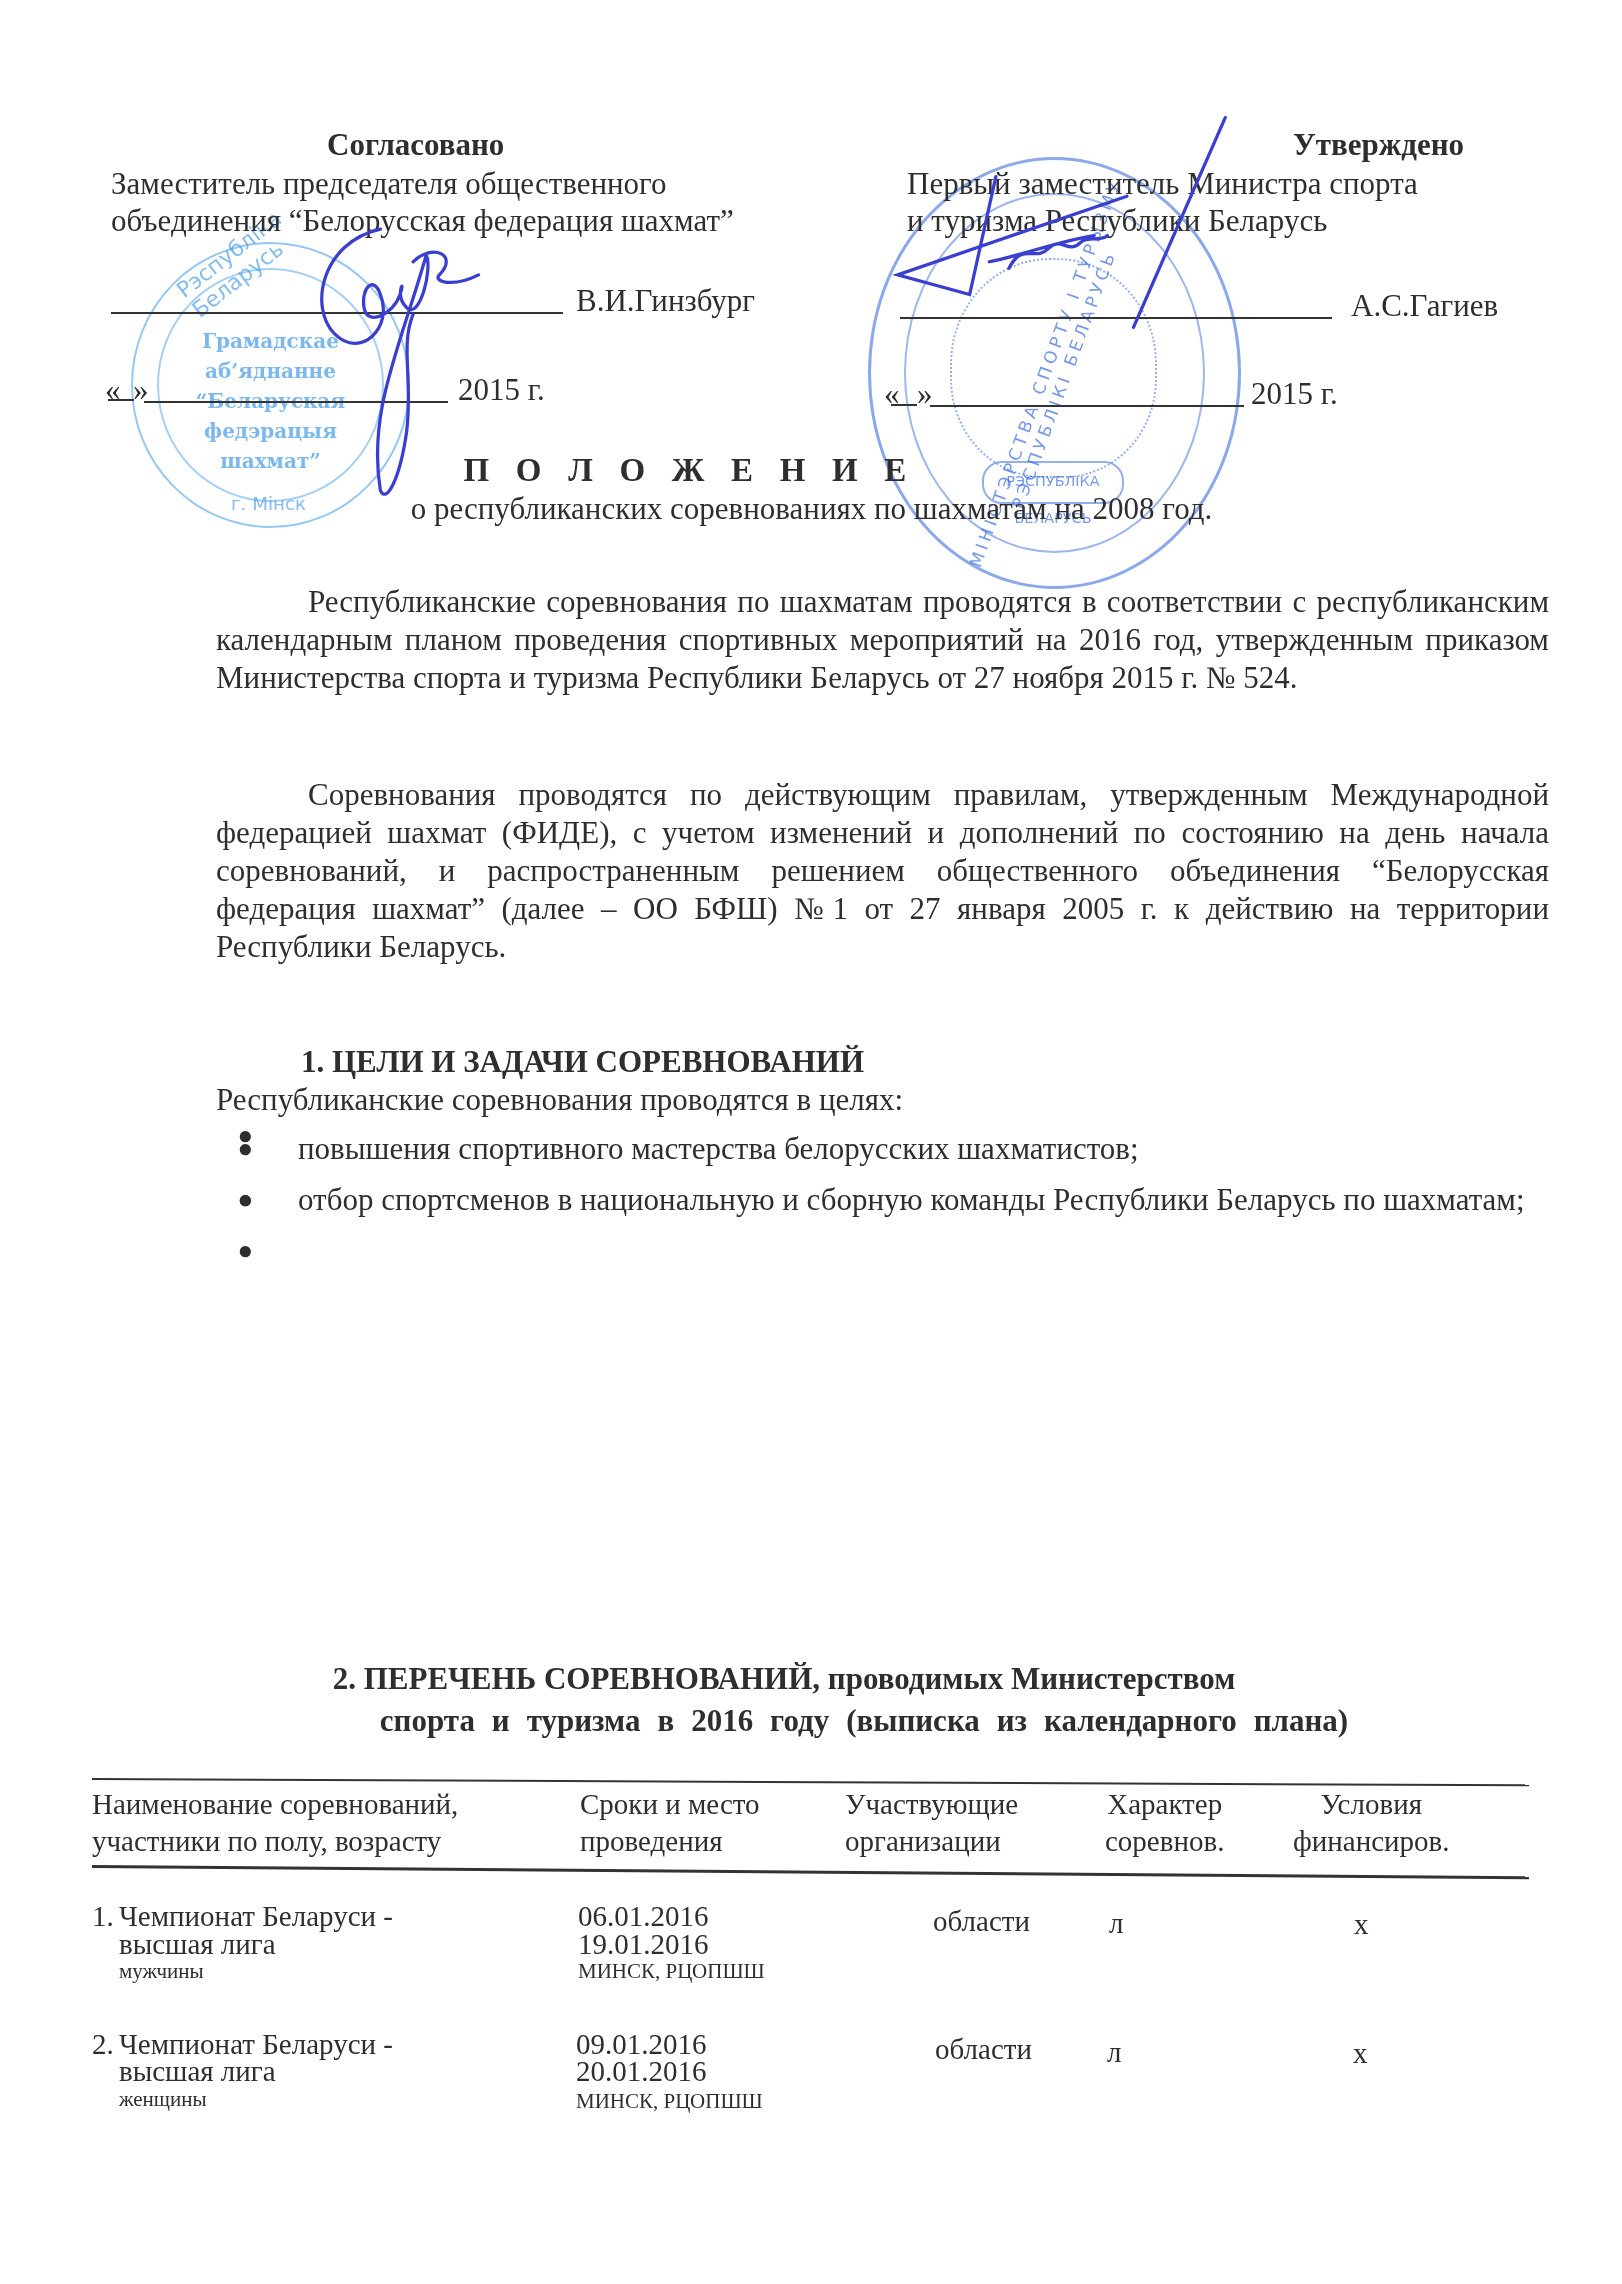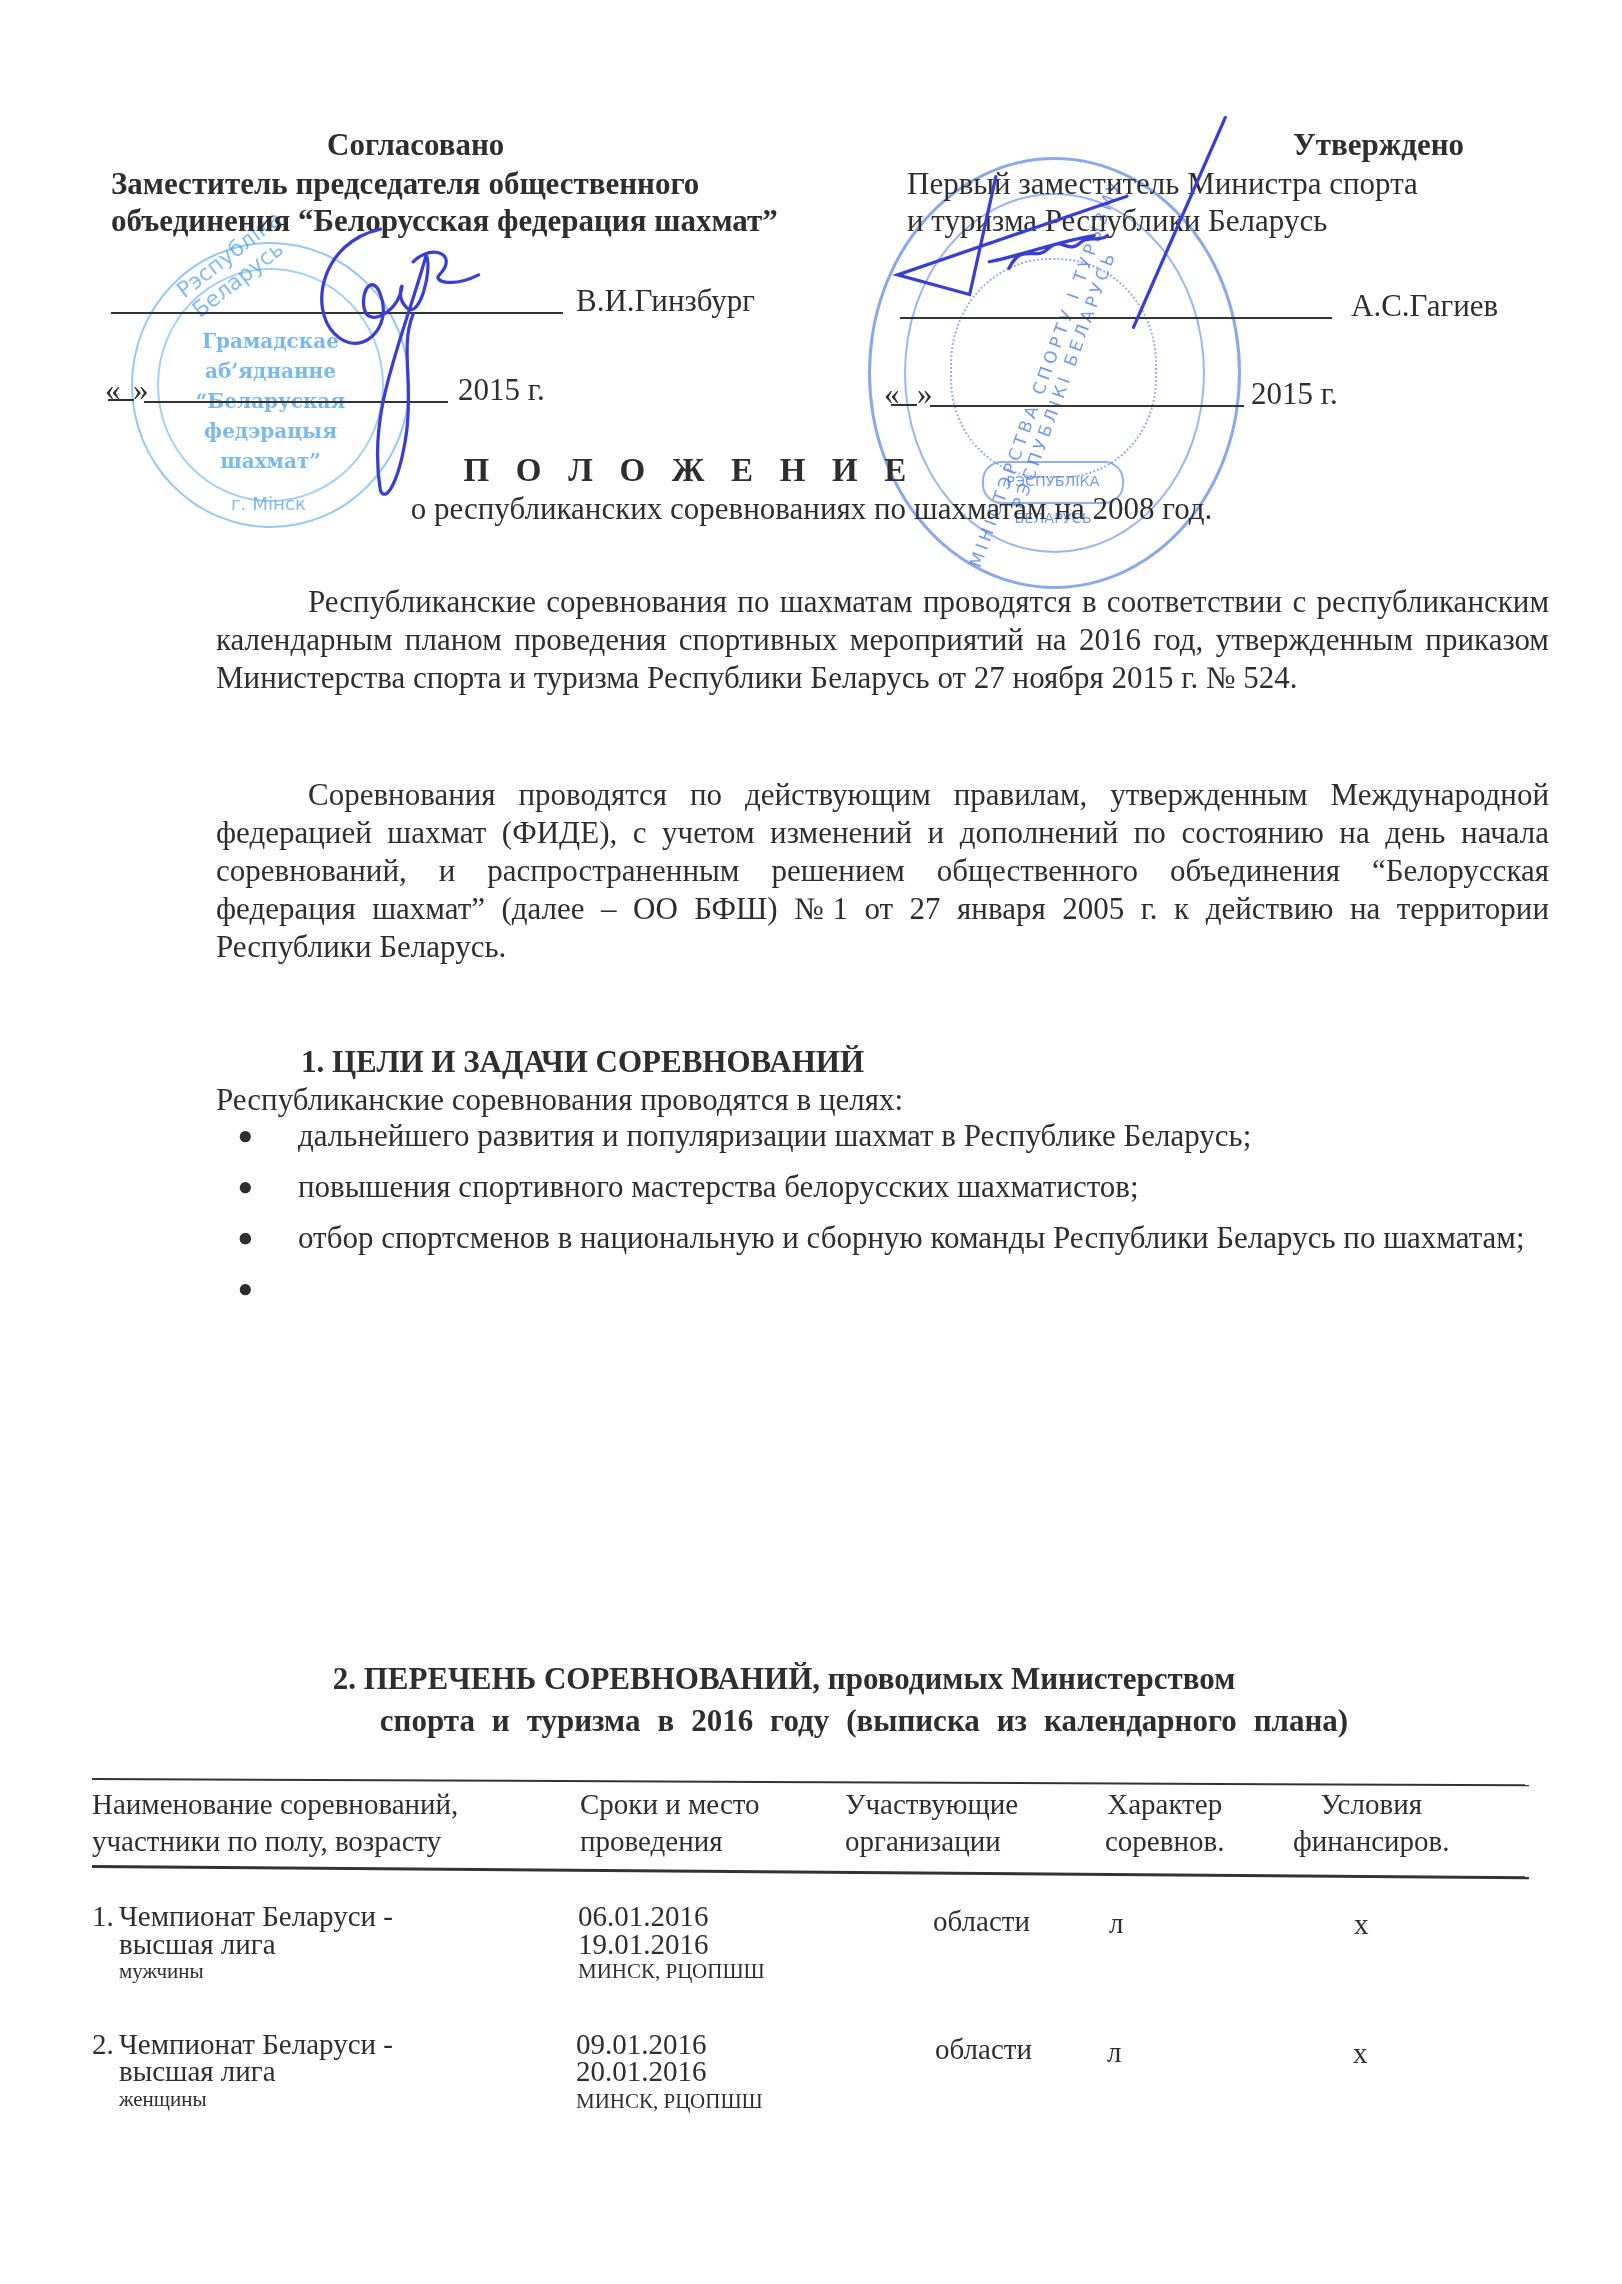--- a/index.html
+++ b/index.html
@@ -8,21 +8,21 @@
     font-family: "Liberation Serif", "DejaVu Serif", serif;
     color: #2e2e2e;
   }
   .abs { position: absolute; }
   .t46 { font-size: 31px; line-height: 37px; }
   .bold { font-weight: bold; }
   .line { position: absolute; height: 0; border-top: 2px solid #333; }
 
   
   #approval-left-title { left: 327px; top: 126px; }
-  #approval-left-pos { left: 111px; top: 165px; width: 786px; font-weight: bold; }
+  #approval-left-pos { left: 111px; top: 165px; width: 786px; }
   #approval-right-title { left: 1293px; top: 126px; }
   #approval-right-pos { left: 907px; top: 165px; width: 720px; }
 
   
   .stamp-left {
     position: absolute; left: 131px; top: 242px; width: 275px; height: 282px;
     border: 2.6px solid rgba(90,170,235,0.65); border-radius: 50%;
   }
   .stamp-left .inner {
     position: absolute; left: 23.6px; top: 23.6px; right: 23.6px; bottom: 23.6px;
@@ -145,21 +145,20 @@
 <div class="para" style="top:776px;">
   <span class="indent"></span><span>Соревнования проводятся по действующим правилам, утвержденным Международной федерацией шахмат (ФИДЕ), с учетом изменений и дополнений по состоянию на день начала соревнований, и распространенным решением общественного объединения “Белорусская федерация шахмат” (далее – ОО БФШ) №1 от 27 января 2005 г. к действию на территории Республики Беларусь.</span>
 </div>
 
 <div id="section1-heading" class="abs bold">1.  ЦЕЛИ И ЗАДАЧИ СОРЕВНОВАНИЙ</div>
 <div id="goals-intro" class="abs">Республиканские соревнования проводятся в целях:</div>
 
 <div class="bullets">
   <div class="bullet" style="width:1146px;">
     <span class="dot">●</span>
-    <span>дальнейшего развития и популяризации шахмат в Республике Беларусь;</span>
   </div>
   <div class="bullet">
     <span class="dot">●</span>
     <span>повышения спортивного мастерства белорусских шахматистов;</span>
   </div>
   <div class="bullet" style="width:1192px;">
     <span class="dot">●</span>
   </div>
   <div class="bullet" style="width:1251px;">
     <span class="dot">●</span>

